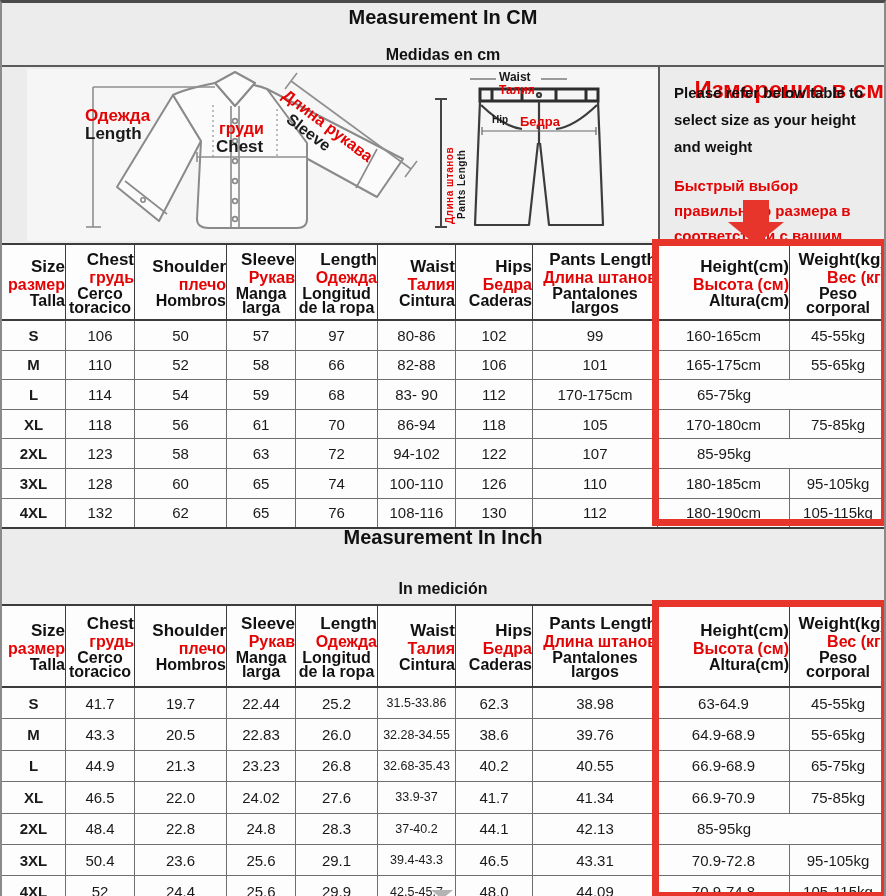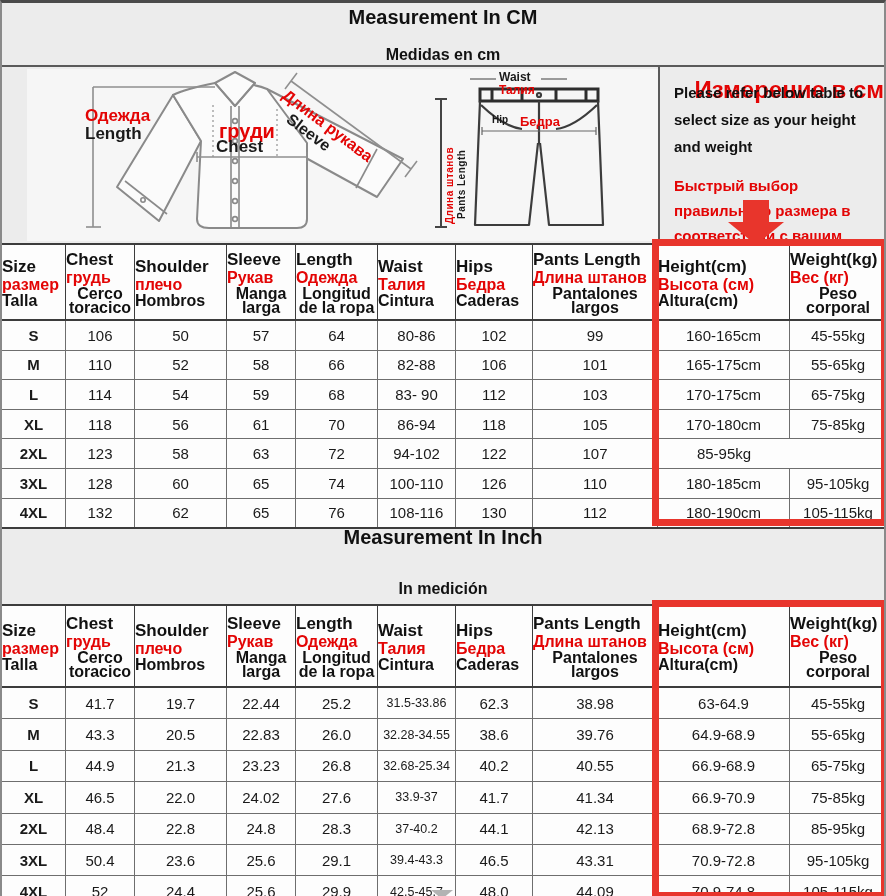--- a/index.html
+++ b/index.html
@@ -28,21 +28,21 @@
   .note-ru{margin:13px 0 0 0; font-weight:bold; font-size:15px; line-height:25px; color:var(--red);}
   .arrow-shaft{background:var(--framered); width:26px; height:23px;}
   .arrow-head{width:0;height:0;border-left:28px solid transparent;border-right:28px solid transparent;border-top:23px solid var(--framered);}
   
   .meas-table{
     left:0; width:886px; background:#fdfdfd;
     border-top:2px solid #3c3c3c; border-bottom:2px solid #3c3c3c; box-sizing:border-box;
   }
   .thead,.trow{display:grid; grid-template-columns:64px 69px 92px 69px 82px 78px 77px 125px 132px 96px;}
   .thead{border-bottom:2px solid #3c3c3c;}
-  .hcell{border-right:1px solid #3c3c3c; display:flex; flex-direction:column; align-items:flex-start; justify-content:center; text-align:center; overflow:visible;}
+  .hcell{border-right:1px solid #3c3c3c; display:flex; flex-direction:column; align-items:flex-end; justify-content:center; text-align:center; overflow:visible;}
   .hcell:last-child{border-right:none;}
   .hen{font-weight:bold; font-size:17px; line-height:19px; color:#111; white-space:nowrap;}
   .hru{font-weight:bold; font-size:16px; line-height:18px; color:var(--red); white-space:nowrap;}
   .hes{font-weight:bold; font-size:16px; line-height:14px; color:#111;}
   .trow{border-bottom:1px solid #6e6e6e;}
   .trow:last-child{border-bottom:none;}
   .cell{border-right:1px solid #6e6e6e; display:flex; align-items:center; justify-content:center; font-size:15px; color:#1a1a1a; white-space:nowrap;}
   .cell:last-child{border-right:none;}
   .cell.c0{font-weight:bold;}
   #cm-table .trow{height:28.6px;}
@@ -105,21 +105,21 @@
       <line class="meas" x1="59" y1="158" x2="74" y2="158"></line>
       <line class="meas" x1="170" y1="88" x2="280" y2="88"></line>
       <line class="meas" x1="170" y1="83" x2="170" y2="93"></line>
       <line class="meas" x1="280" y1="83" x2="280" y2="93"></line>
       <line class="meas" x1="264" y1="12" x2="384" y2="100"></line>
       <line class="meas" x1="270" y1="4" x2="258" y2="20"></line>
       <line class="meas" x1="390" y1="92" x2="378" y2="108"></line>
     </svg>
     <div class="abs lbl red" style="left:58px;top:38px;font-size:17px;">Одежда</div>
     <div class="abs lbl blk" style="left:58px;top:56px;font-size:17px;">Length</div>
-    <div class="abs lbl red" style="left:192px;top:52px;font-size:20px;">груди</div>
+    <div class="abs lbl red" style="left:192px;top:52px;font-size:16px;">груди</div>
     <div class="abs lbl blk" style="left:189px;top:69px;font-size:17px;">Chest</div>
     <div class="abs lbl red rot" style="left:262px;top:18px;font-size:16px;transform:rotate(37deg);">Длина рукава</div>
     <div class="abs lbl blk rot" style="left:266px;top:42px;font-size:16px;transform:rotate(37deg);">Sleeve</div>
   </div>
 
   <div class="abs panel" style="left:437px;top:66px;width:219px;height:172px;">
     <svg class="abs" style="left:13px;top:18px;" width="200" height="140" viewBox="0 0 200 140">
       <path class="pantthick" d="M28,2 L146,2 L146,14 L28,14 Z"></path>
       <line class="pantthick" x1="40" y1="1" x2="40" y2="15"></line>
       <line class="pantthick" x1="70" y1="1" x2="70" y2="15"></line>
@@ -209,21 +209,21 @@
           <div class="hen">Weight(kg)</div>
           <div class="hru">Вес (кг)</div>
           <div class="hes">Peso corporal</div>
         </div>
       </div>
       <div class="trow">
         <div class="cell c0">S</div>
         <div class="cell c1">106</div>
         <div class="cell c2">50</div>
         <div class="cell c3">57</div>
-        <div class="cell c4">64</div>
+        <div class="cell c4">97</div>
         <div class="cell c5">80-86</div>
         <div class="cell c6">102</div>
         <div class="cell c7">99</div>
         <div class="cell c8">160-165cm</div>
         <div class="cell c9">45-55kg</div>
       </div>
       <div class="trow">
         <div class="cell c0">M</div>
         <div class="cell c1">110</div>
         <div class="cell c2">52</div>
@@ -236,21 +236,20 @@
         <div class="cell c9">55-65kg</div>
       </div>
       <div class="trow">
         <div class="cell c0">L</div>
         <div class="cell c1">114</div>
         <div class="cell c2">54</div>
         <div class="cell c3">59</div>
         <div class="cell c4">68</div>
         <div class="cell c5">83- 90</div>
         <div class="cell c6">112</div>
-        <div class="cell c7">103</div>
         <div class="cell c8">170-175cm</div>
         <div class="cell c9">65-75kg</div>
       </div>
       <div class="trow">
         <div class="cell c0">XL</div>
         <div class="cell c1">118</div>
         <div class="cell c2">56</div>
         <div class="cell c3">61</div>
         <div class="cell c4">70</div>
         <div class="cell c5">86-94</div>
@@ -376,21 +375,21 @@
         <div class="cell c7">39.76</div>
         <div class="cell c8">64.9-68.9</div>
         <div class="cell c9">55-65kg</div>
       </div>
       <div class="trow">
         <div class="cell c0">L</div>
         <div class="cell c1">44.9</div>
         <div class="cell c2">21.3</div>
         <div class="cell c3">23.23</div>
         <div class="cell c4">26.8</div>
-        <div class="cell c5">32.68-25.34</div>
+        <div class="cell c5">32.68-35.43</div>
         <div class="cell c6">40.2</div>
         <div class="cell c7">40.55</div>
         <div class="cell c8">66.9-68.9</div>
         <div class="cell c9">65-75kg</div>
       </div>
       <div class="trow">
         <div class="cell c0">XL</div>
         <div class="cell c1">46.5</div>
         <div class="cell c2">22.0</div>
         <div class="cell c3">24.02</div>
@@ -403,21 +402,20 @@
       </div>
       <div class="trow">
         <div class="cell c0">2XL</div>
         <div class="cell c1">48.4</div>
         <div class="cell c2">22.8</div>
         <div class="cell c3">24.8</div>
         <div class="cell c4">28.3</div>
         <div class="cell c5">37-40.2</div>
         <div class="cell c6">44.1</div>
         <div class="cell c7">42.13</div>
-        <div class="cell c8">68.9-72.8</div>
         <div class="cell c9">85-95kg</div>
       </div>
       <div class="trow">
         <div class="cell c0">3XL</div>
         <div class="cell c1">50.4</div>
         <div class="cell c2">23.6</div>
         <div class="cell c3">25.6</div>
         <div class="cell c4">29.1</div>
         <div class="cell c5">39.4-43.3</div>
         <div class="cell c6">46.5</div>

